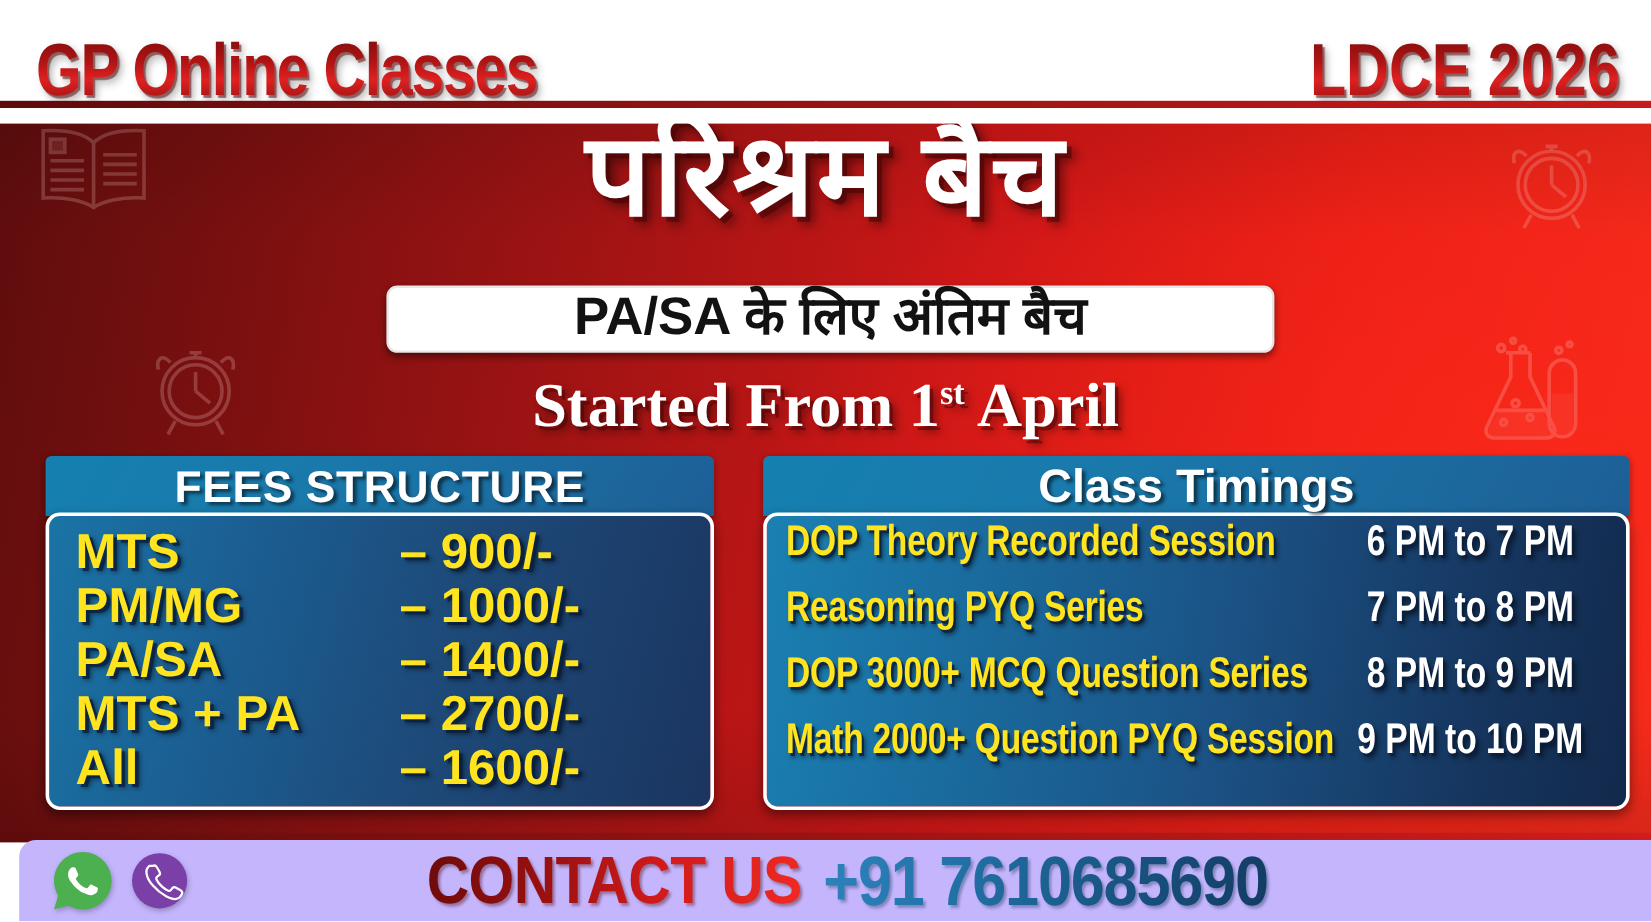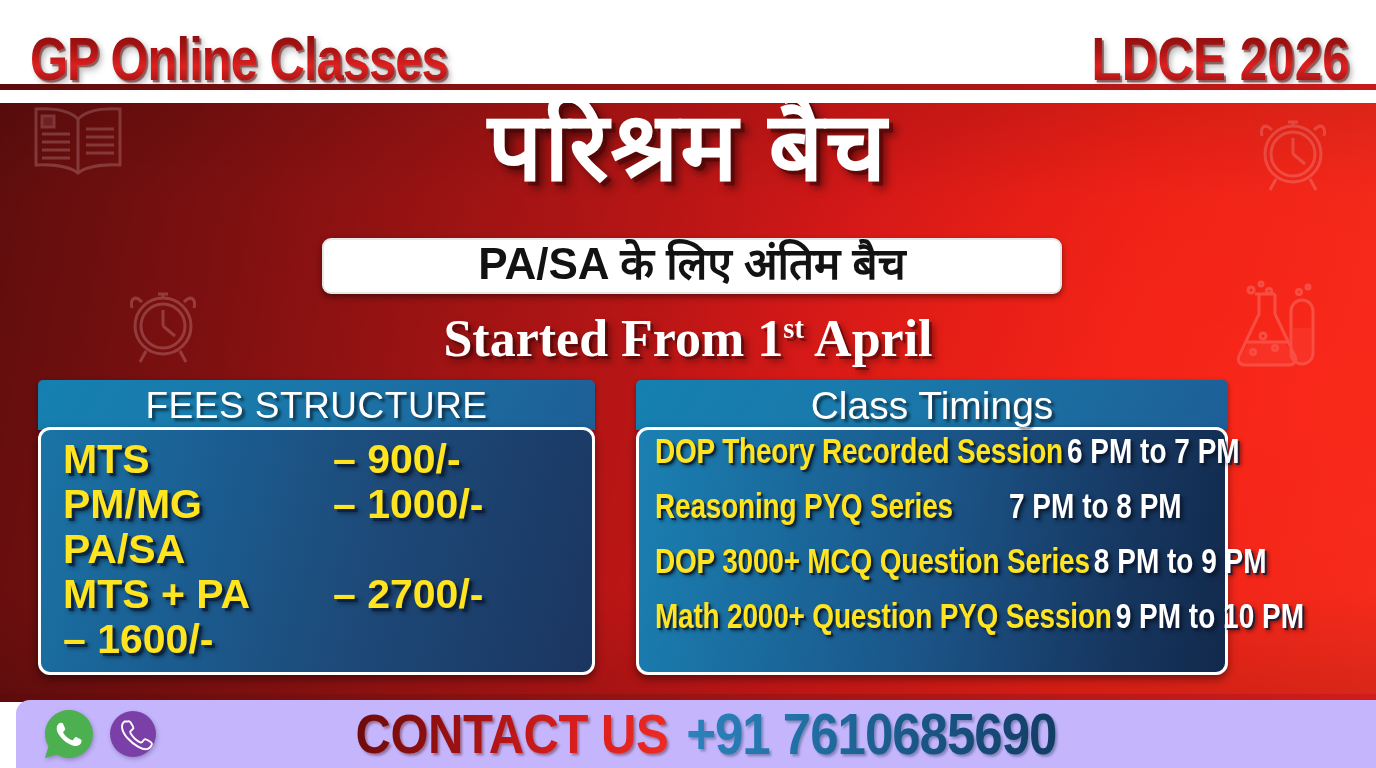--- a/index.html
+++ b/index.html
@@ -100,21 +100,21 @@
   
   .panel { position:absolute; z-index:4; }
   .panel-head {
     height:50px; border-radius:5px 5px 0 0;
     background:linear-gradient(120deg,#1580b0 0%,#1a79ab 40%,#1d5f96 100%);
     display:flex; align-items:center; justify-content:center;
     box-shadow:0 2px 5px rgba(0,0,0,.4);
   }
   .panel-head span {
     font-family:"Liberation Sans", sans-serif;
-    font-weight:normal; color:#fff; line-height:1;
+    font-weight:bold; color:#fff; line-height:1;
     text-shadow:3px 3px 3px rgba(0,0,0,.55);
   }
   .panel-body {
     border:3px solid #ffffff; border-radius:12px;
     box-shadow:0 4px 9px rgba(0,0,0,.45);
     margin-top:-3px;
   }
 
   
   #fees { left:38px; top:380px; width:557px; }
@@ -135,21 +135,21 @@
   }
   .fee-price {
     flex:1;
     font-family:"Liberation Sans", sans-serif;
     font-size:41px; font-weight:bold; color:#ffe41f; line-height:1;
     text-shadow:3px 3px 0 rgba(10,30,60,.75), 4px 4px 4px rgba(0,0,0,.5);
     text-align:left;
   }
 
   
-  #timings { left:636px; top:380px; width:592px; }
+  #timings { left:636px; top:380px; width:722px; }
   #timings .panel-head span { font-size:39px; }
   #timings .panel-body {
     height:248px;
     background:linear-gradient(100deg,#1b80b2 0%,#1a6da0 22%,#1b5386 52%,#16365f 82%,#12294b 100%);
     padding:6px 10px 6px 16px;
     display:flex; flex-direction:column; justify-content:center;
   }
   .time-row { display:flex; align-items:baseline; height:55px; }
   .time-name {
     flex:1;
@@ -289,26 +289,28 @@
       <div class="fee-row">
         <div class="fee-label">MTS</div>
         <div class="fee-price">–  900/-</div>
       </div>
       <div class="fee-row">
         <div class="fee-label">PM/MG</div>
         <div class="fee-price">–  1000/-</div>
       </div>
       <div class="fee-row">
         <div class="fee-label">PA/SA</div>
+        <div class="fee-price">–  1400/-</div>
       </div>
       <div class="fee-row">
         <div class="fee-label">MTS + PA</div>
         <div class="fee-price">–  2700/-</div>
       </div>
       <div class="fee-row">
+        <div class="fee-label">All</div>
         <div class="fee-price">–  1600/-</div>
       </div>
     </div>
   </div>
 
   <div class="panel" id="timings">
     <div class="panel-head">
       <span>Class Timings</span>
     </div>
     <div class="panel-body">

